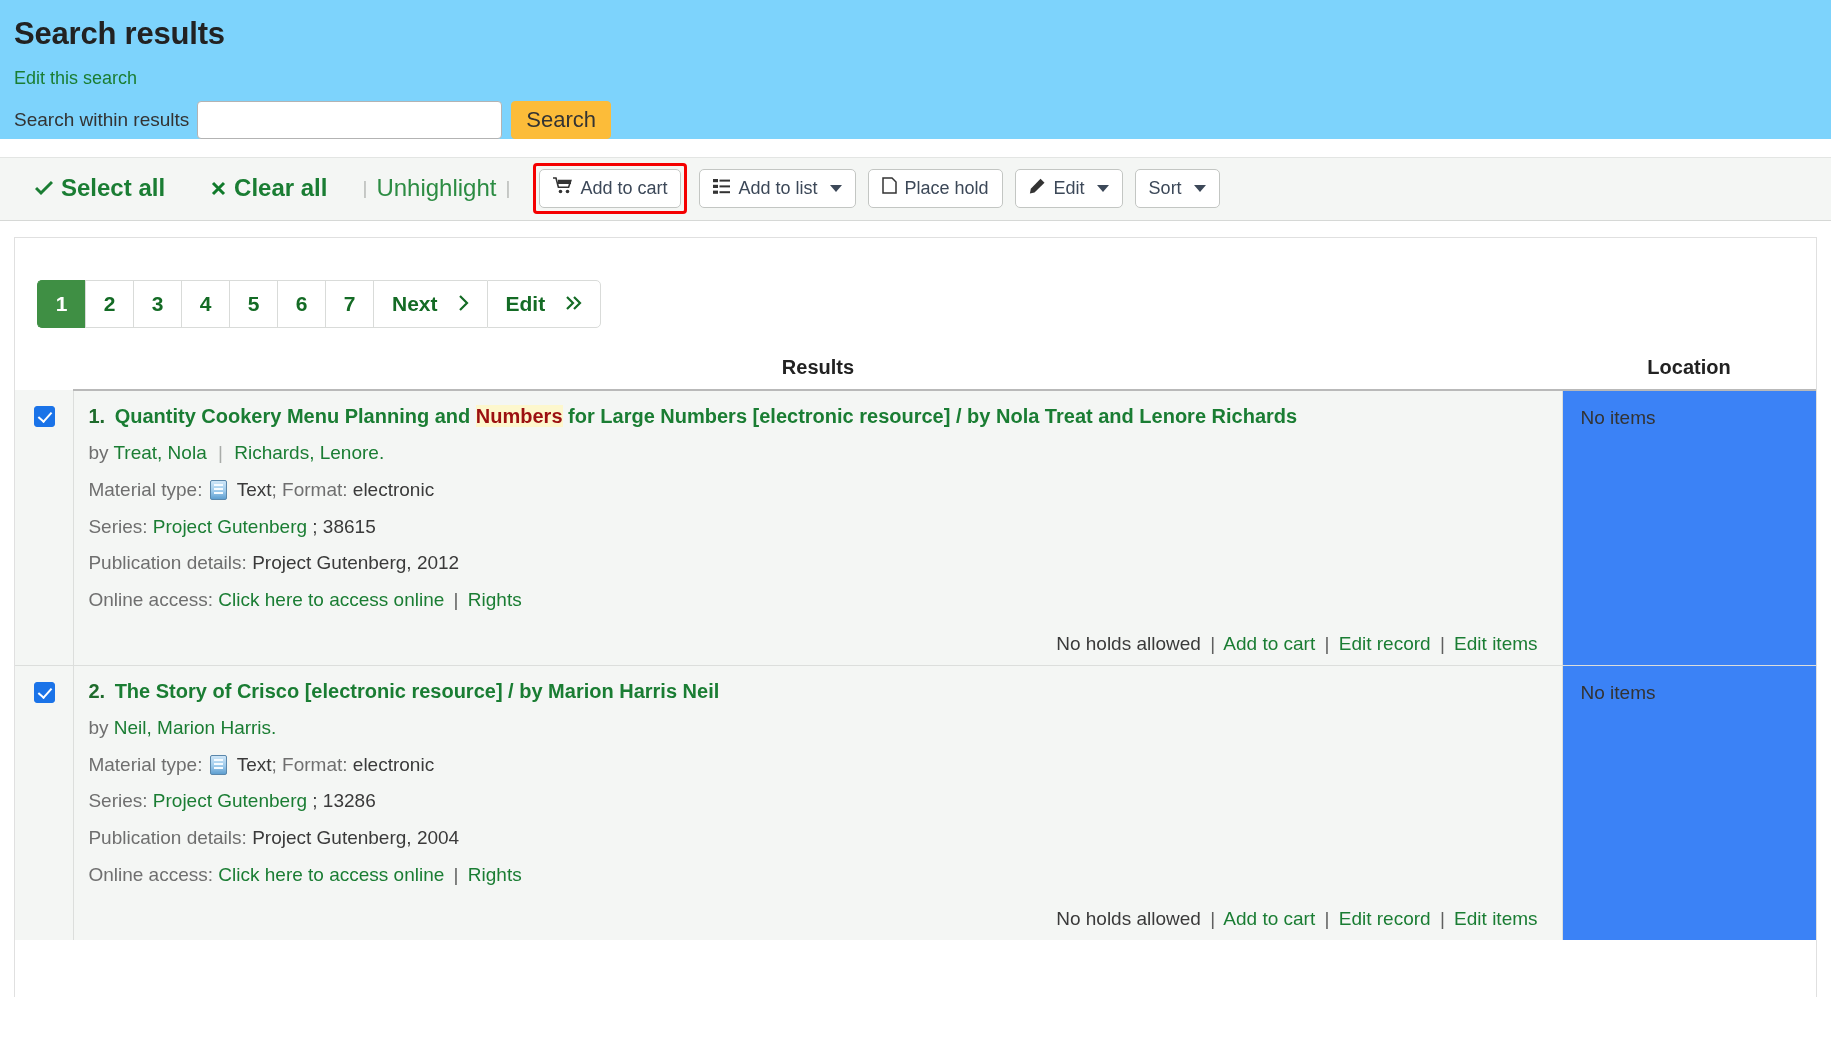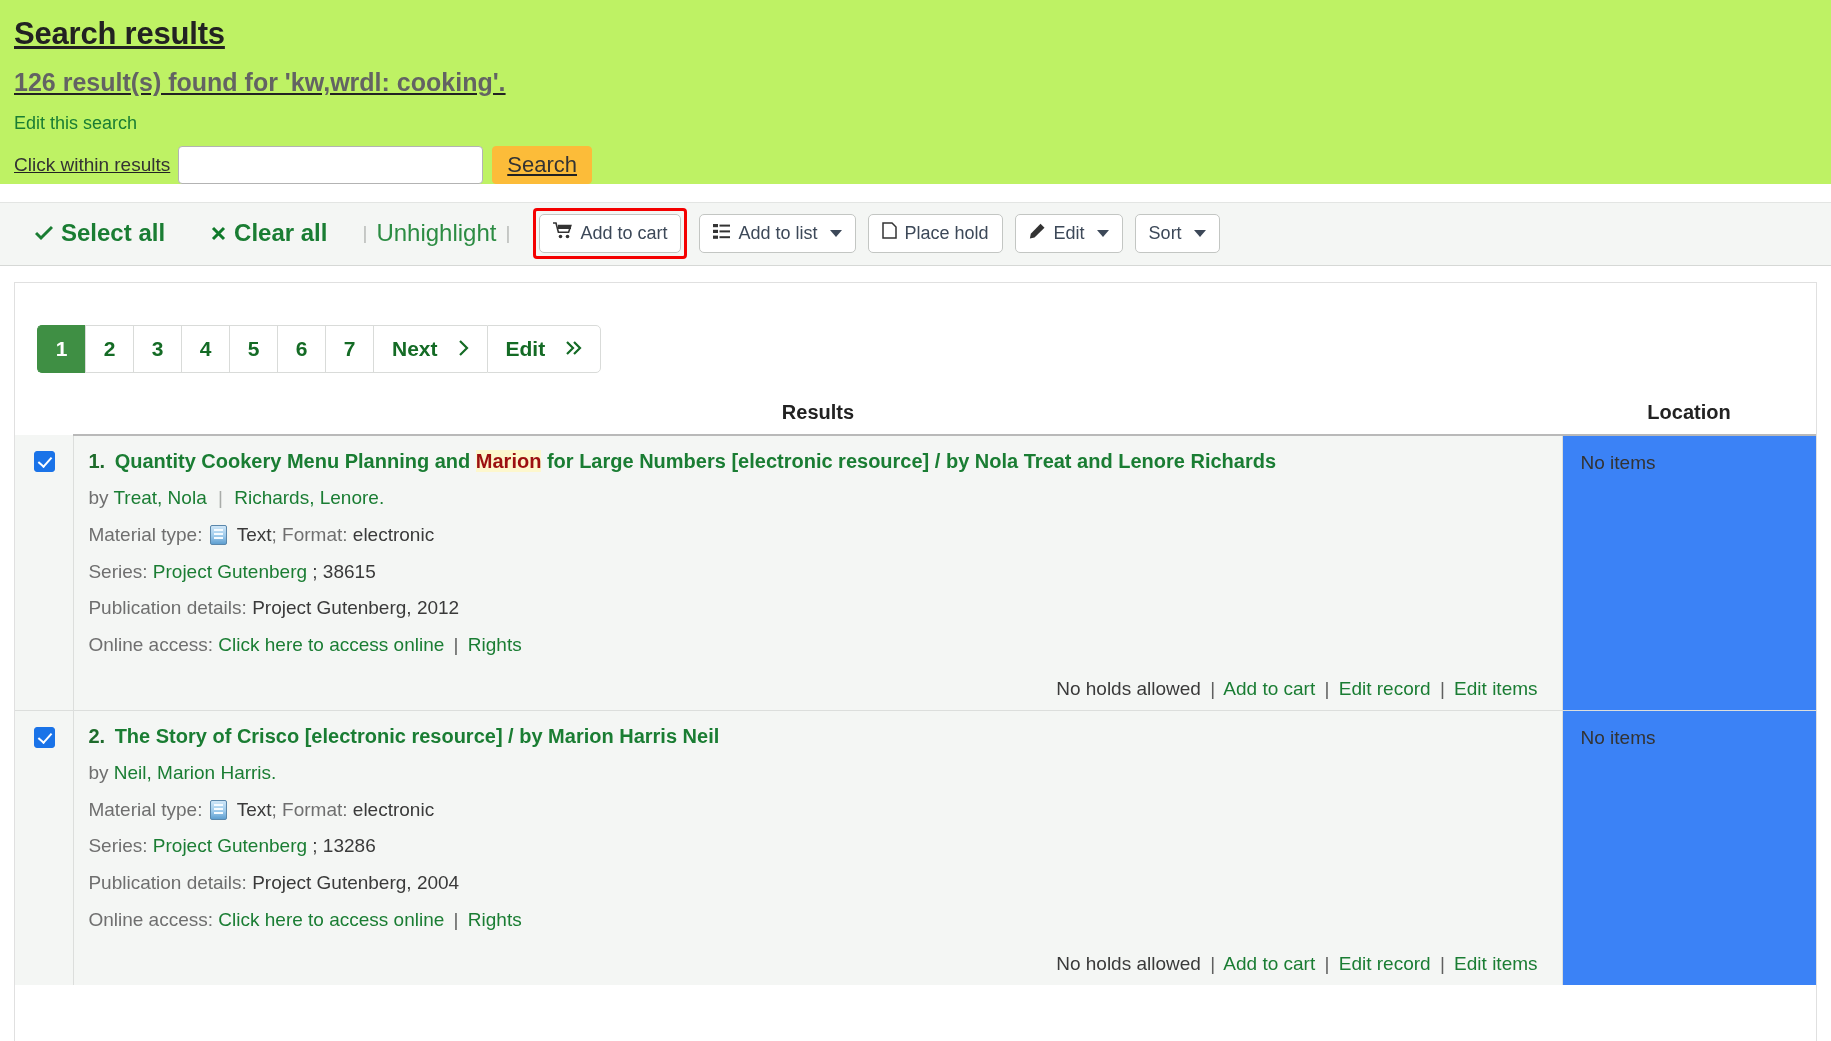--- a/index.html
+++ b/index.html
@@ -15,22 +15,21 @@
   .page {
     width: 1831px;
     min-height: 1041px;
     background: #ffffff;
     position: relative;
   }
 
   
   .header-area {
     padding: 10px 14px 0 14px;
-    background: #bef264;
-    text-decoration: underline;
+    background: #7dd3fc;
   }
   h1.page-title {
     font-size: 31px;
     font-weight: bold;
     color: #222222;
     margin: 6px 0 16px 0;
     letter-spacing: -0.2px;
   }
   h2.result-count {
     font-size: 25px;
@@ -311,25 +310,24 @@
   }
   .row-actions .no-holds { color: #3a3a3a; }
 </style>
 </head>
 <body>
 
 <div class="page">
 
   <div class="header-area">
     <h1 class="page-title">Search results</h1>
-    <h2 class="result-count">126 result(s) found for 'kw,wrdl: cooking'.</h2>
     <a class="edit-search-link">Edit this search</a>
 
     <div class="search-within">
-      <span class="search-within-label">Click within results</span>
+      <span class="search-within-label">Search within results</span>
       <input class="search-within-input" type="text" placeholder="" style="">
       <button class="search-within-btn">Search</button>
     </div>
   </div>
 
   <div class="toolbar">
 
     <a class="tb-link select-all">
       <span class="icon-svg">
         <svg width="18" height="16" viewBox="0 0 18 16">
@@ -450,21 +448,21 @@
       </thead>
       <tbody>
 
         <tr class="result-row">
           <td class="cell-check">
             <span class="chk"></span>
           </td>
           <td class="cell-main">
             <div class="title-line">
               <span class="title-num">1.</span>
-              <a class="title-link"><span>Quantity Cookery Menu Planning and </span><span class="hl">Marion</span><span> for Large Numbers [electronic resource] / by Nola Treat and Lenore Richards</span></a>
+              <a class="title-link"><span>Quantity Cookery Menu Planning and </span><span class="hl">Numbers</span><span> for Large Numbers [electronic resource] / by Nola Treat and Lenore Richards</span></a>
             </div>
 
             <div class="meta-line">
               <span class="meta-label">by</span>
               <a class="meta-link">Treat, Nola</a>
               <span class="pipe-sep">|</span>
               <a class="meta-link">Richards, Lenore.</a>
             </div>
 
             <div class="meta-line">

